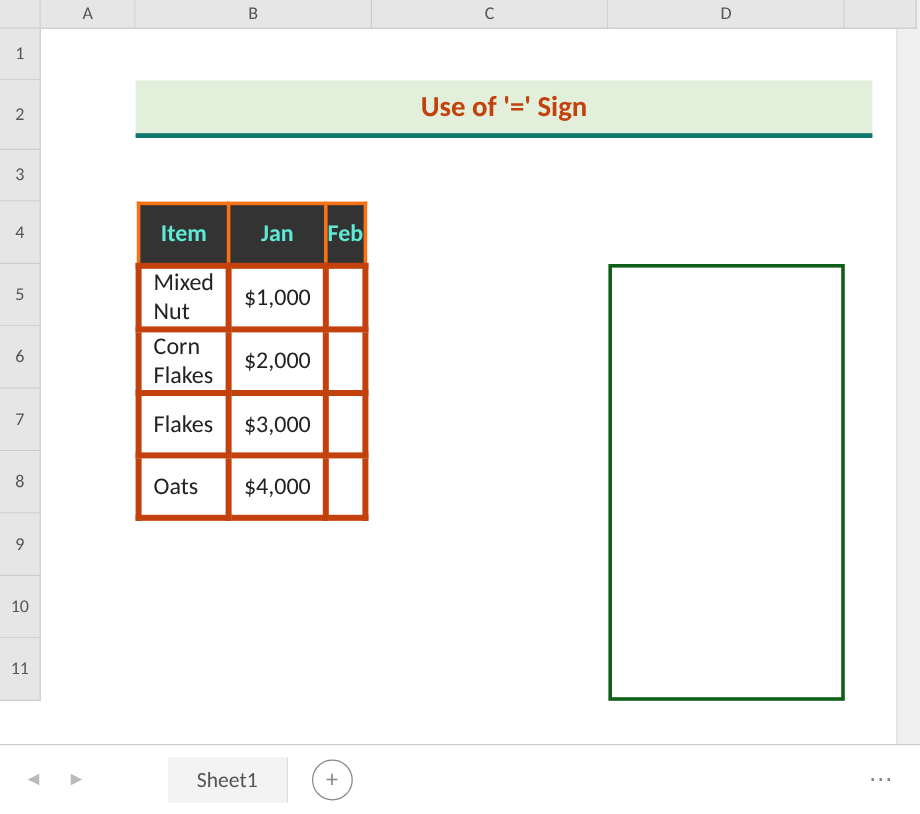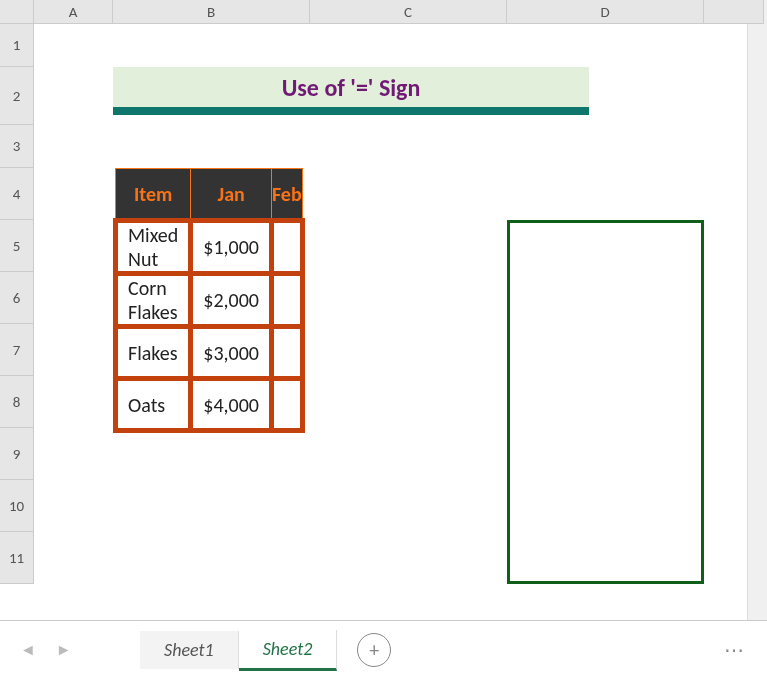--- a/index.html
+++ b/index.html
@@ -72,44 +72,44 @@
     .rh-data { height: 52px; }
     .content {
       position: absolute;
       top: 24px;
       left: 34px;
     }
     .title-banner {
       position: absolute;
       top: 43px;
       left: 79px;
-      width: 476px;
+      width: 614px;
       height: 48px;
       background: #e2efda;
-      border-bottom: 8px solid #0f766e;
+      border-bottom: 4px solid #0f766e;
       display: flex;
       align-items: center;
       justify-content: center;
       font-size: 24px;
       font-weight: bold;
-      color: #701a75;
+      color: #c2410c;
     }
     .data-table {
       position: absolute;
       top: 144px;
       left: 79px;
       border-collapse: collapse;
     }
     .data-table th {
       background: #333333;
-      color: #f97316;
+      color: #5eead4;
       font-size: 20px;
       font-weight: bold;
       height: 52px;
-      border: 1px solid #f97316;
+      border: 3px solid #f97316;
       text-align: center;
     }
     .data-table td {
       height: 52px;
       border: 5px solid #c2410c;
       font-size: 20px;
       color: #222;
       padding: 0 10px;
     }
     .th-item, .td-item { width: 197px; }
@@ -148,21 +148,20 @@
       color: #bbb;
       font-size: 16px;
     }
     .tab {
       padding: 8px 24px;
       font-size: 18px;
       color: #555;
       border-right: 1px solid #ddd;
       cursor: pointer;
       background: #f3f3f3;
-      font-style: italic;
     }
     .tab.active {
       background: #fff;
       border-bottom: 3px solid #217346;
       color: #217346;
       font-weight: 500;
       position: relative;
       top: 1px;
     }
     .add-sheet {
@@ -263,18 +262,17 @@
 
   <div class="scroll-right"></div>
 </div>
 
 <div class="sheet-tabs">
   <div class="nav-arrows">
     <span>◄</span>
     <span>►</span>
   </div>
   <div class="tab">Sheet1</div>
-  <div class="tab active">Sheet2</div>
   <div class="add-sheet">
     <span>+</span>
   </div>
   <div class="dots">⋯</div>
 </div>
 
 </body></html>

